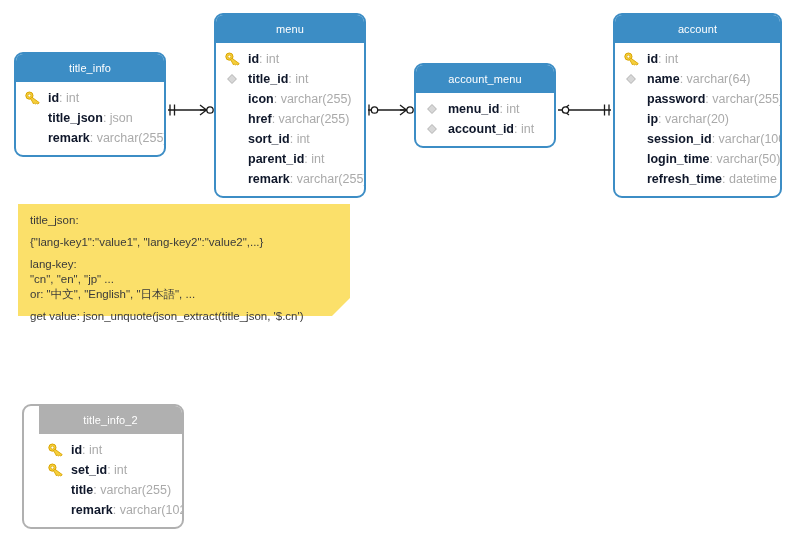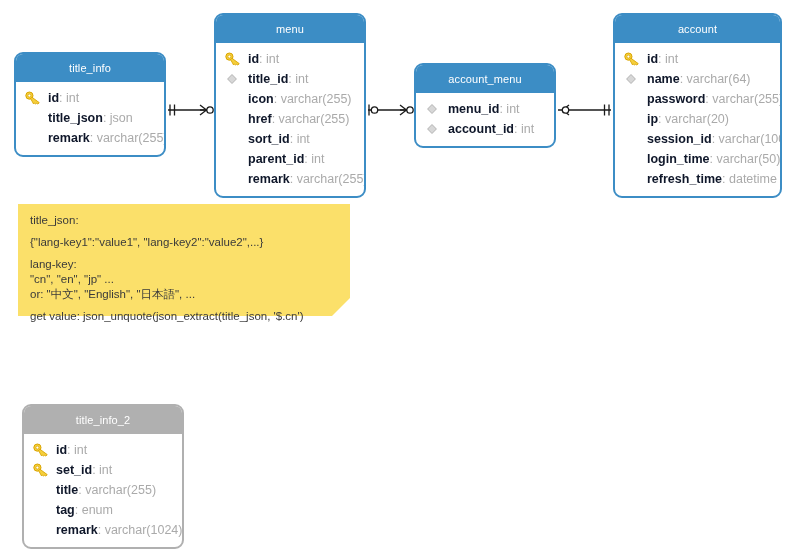--- a/index.html
+++ b/index.html
@@ -14,21 +14,21 @@
 
   
   .entity{
     position:absolute;
     border-radius:9px;
     background:#ffffff;
     box-sizing:border-box;
     overflow:hidden;
   }
   .entity.blue{ border:2px solid #3c8dc5; }
-  .entity.gray{ border:2px solid #b0b0b0; }
+  .entity.gray{ border:2px solid #b0b0b0;padding-left:15px; }
 
   .ent-header{
     height:28px;
     line-height:28px;
     text-align:center;
     color:#ffffff;
     font-size:11px;
     letter-spacing:.1px;
   }
   .blue .ent-header{ background:#3c8dc5; }
@@ -180,21 +180,20 @@
         <div class="field"><span class="ic">
             <svg width="16" height="14" viewBox="0 0 16 14">
               <g stroke="#d9a400" stroke-width="1" fill="#f5cf3d">
                 <circle cx="4.4" cy="4.6" r="3.6"></circle>
               </g>
               <circle cx="4.4" cy="4.6" r="1.5" fill="#ffffff" stroke="#d9a400" stroke-width="0.8"></circle>
               <path d="M6.9 6.2 L14.2 11.6 L12.9 13.1 L11.6 12.1 L10.7 13.1 L9.4 12.1 L8.6 13.0 L5.6 7.6 Z" fill="#f5cf3d" stroke="#d9a400" stroke-width="0.9" stroke-linejoin="round"></path>
             </svg>
           </span><span class="fname">set_id</span><span class="ftype">: int</span></div>
         <div class="field"><span class="fname">title</span><span class="ftype">: varchar(255)</span></div>
-        <div class="field"><span class="fname">tag</span><span class="ftype">: enum</span></div>
         <div class="field"><span class="fname">remark</span><span class="ftype">: varchar(1024)</span></div>
       </div>
     </div>
     <svg class="conn" width="48" height="20" style="left: 166px; top: 100px;">
       <line x1="2" y1="10" x2="46" y2="10" stroke="#1a1a1a" stroke-width="1.3"></line>
       <line x1="4" y1="4.5" x2="4" y2="15.5" stroke="#1a1a1a" stroke-width="1.3"></line>
       <line x1="8.5" y1="4.5" x2="8.5" y2="15.5" stroke="#1a1a1a" stroke-width="1.3"></line>
       <circle cx="44" cy="10" r="3.2" fill="#ffffff" stroke="#1a1a1a" stroke-width="1.3"></circle>
       <line x1="40.5" y1="10" x2="34" y2="5" stroke="#1a1a1a" stroke-width="1.3"></line>
       <line x1="40.5" y1="10" x2="34" y2="15" stroke="#1a1a1a" stroke-width="1.3"></line>

